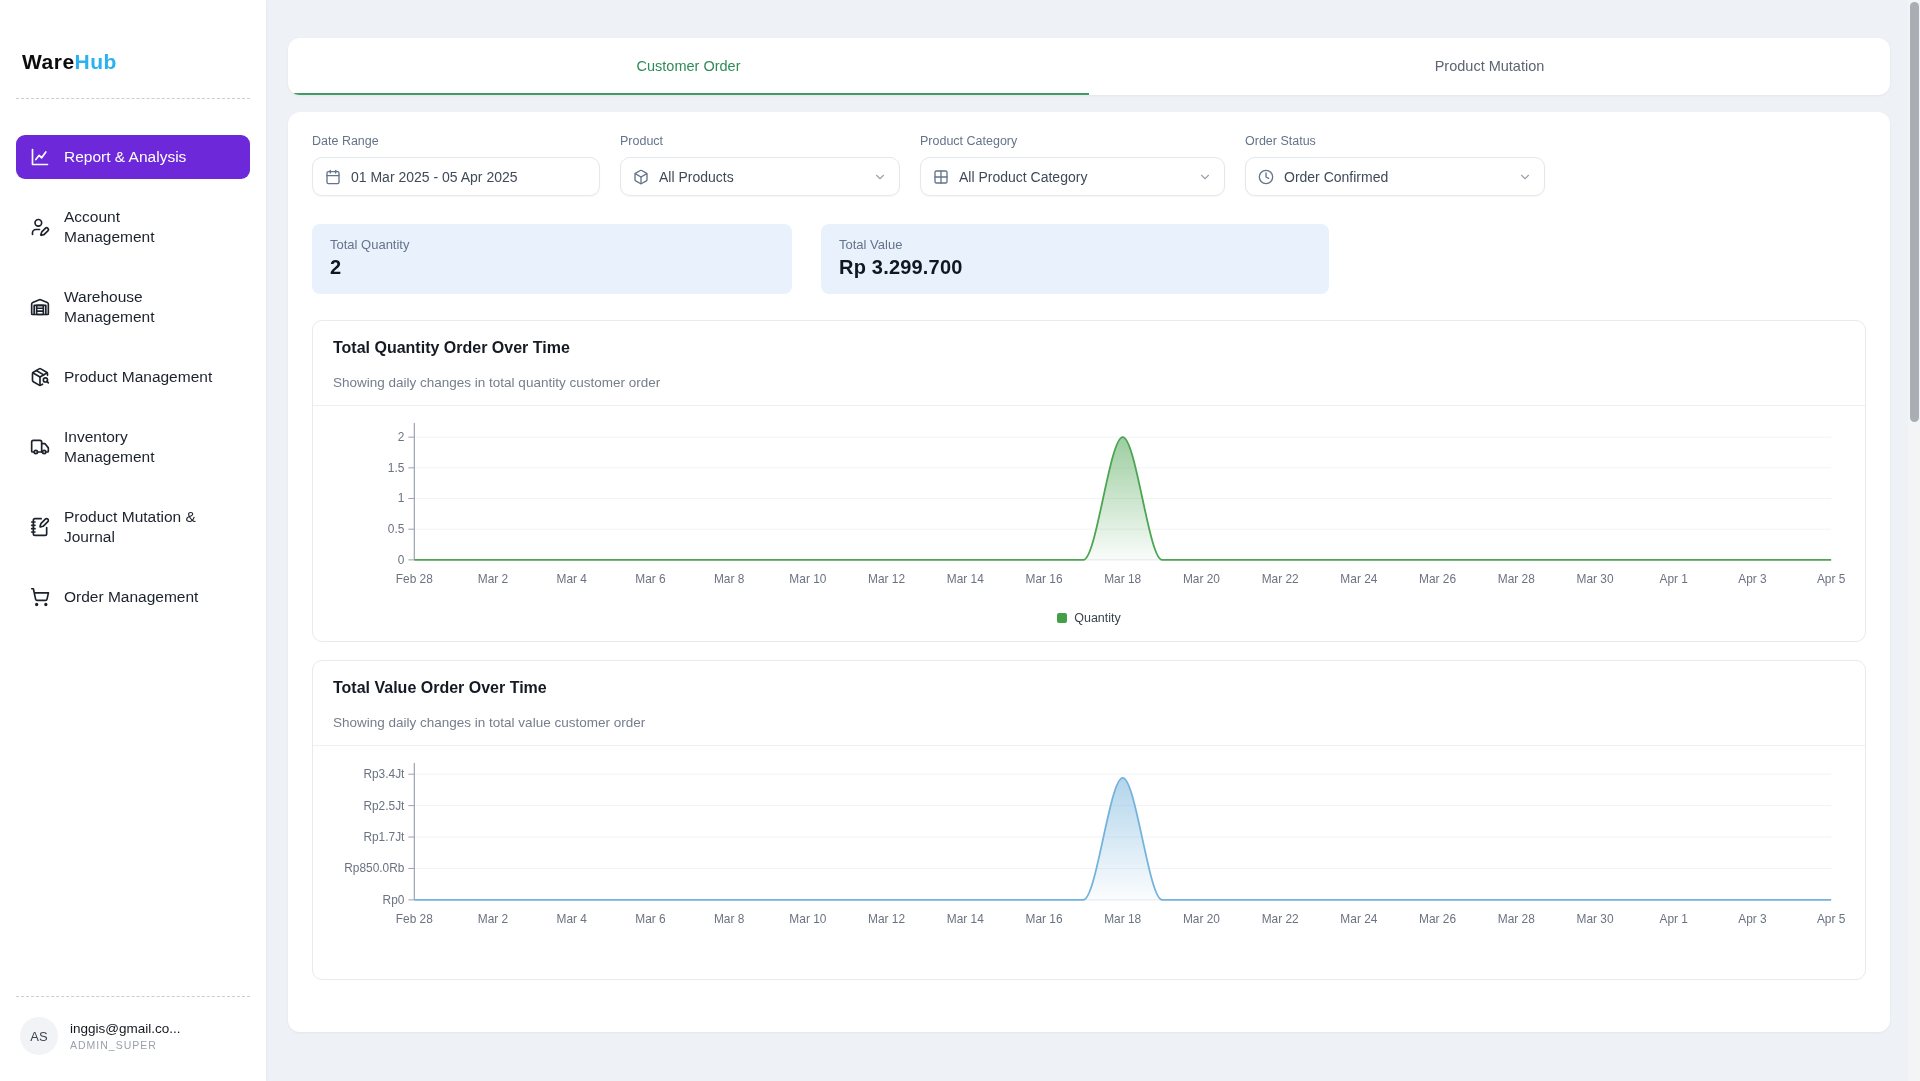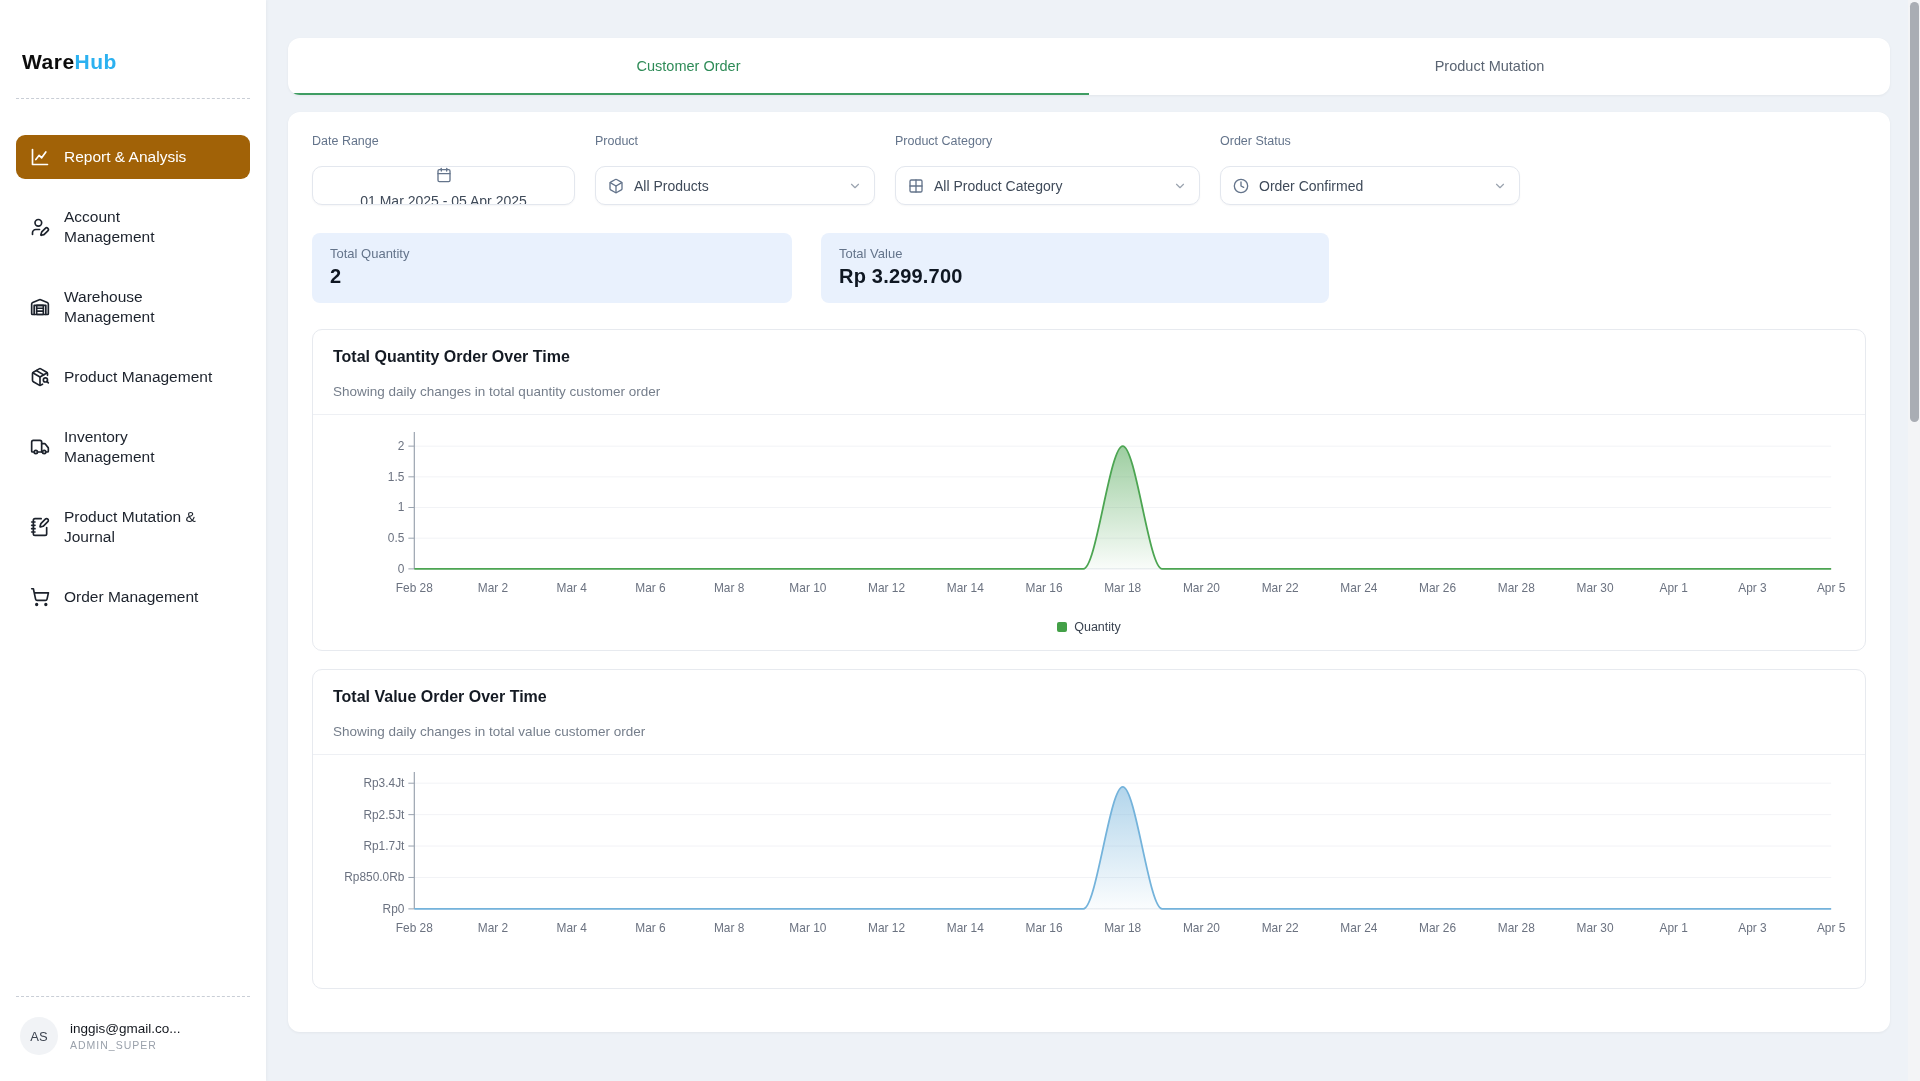--- a/index.html
+++ b/index.html
@@ -7,21 +7,21 @@
   body { font-family:"Liberation Sans", sans-serif; background:#eef2f7; display:flex; }
 
   
   .sidebar { width:266px; min-width:266px; height:1081px; background:#ffffff; display:flex; flex-direction:column; padding:26px 16px 18px 16px; box-shadow:1px 0 3px rgba(0,0,0,.04); z-index:2; }
   .logo { font-size:21px; font-weight:700; letter-spacing:.5px; color:#0c0c0c; padding-left:6px;margin-top:24px; }
   .logo .hub { color:#2bb1f0; }
   .divider-dashed { border-top:1px dashed #c9ced6; margin:24px 0 0 0; }
   .nav { margin-top:36px; display:flex; flex-direction:column; gap:16px; }
   .nav-item { display:flex; align-items:center; gap:14px; padding:12px 12px 12px 14px; border-radius:9px; cursor:pointer; color:#1c222c; }
   .nav-item svg { width:20px; height:20px; flex:none; stroke:#1c222c; }
-  .nav-item.active { background:#a16207; color:#ffffff;align-items:center; }
+  .nav-item.active { background:#6d28d9; color:#ffffff;align-items:center; }
   .nav-item.active svg { stroke:#ffffff; }
   .nav-label { font-size:15.5px; font-weight:500; line-height:20px; white-space:pre-line; }
   .sidebar-bottom { margin-top:auto; }
   .user-row { display:flex; align-items:center; gap:12px; padding:20px 4px 8px 4px; cursor:pointer; }
   .avatar { width:38px; height:38px; border-radius:50%; background:#f1f3f6; color:#3d4450; font-size:13px; font-weight:500; display:flex; align-items:center; justify-content:center; flex:none; }
   .user-email { font-size:13.5px; color:#14181f; max-width:160px; white-space:nowrap; overflow:hidden; }
   .user-role { font-size:10.5px; color:#9aa1ab; letter-spacing:1px; margin-top:3px; }
 
   
   .main { flex:1; padding:0 30px 0 22px; position:relative; }
@@ -32,27 +32,27 @@
   .wh-select .txt { font-size:14px; color:#4b5563; flex:1; }
   .wh-select .chev { width:15px; height:15px; stroke:#9aa3af; }
 
   .tabbar { margin-top:38px; background:#fff; border-radius:12px; box-shadow:0 1px 3px rgba(0,0,0,.05); display:flex; overflow:hidden; }
   .tab { flex:1; height:57px; display:flex; align-items:center; justify-content:center; font-size:14.5px; color:#5b6573; cursor:pointer; border-bottom:2px solid transparent; }
   .tab.active { color:#2e8b57; border-bottom-color:#3f9d63; font-weight:500; }
 
   .content-card { margin-top:17px; background:#fff; border-radius:12px; box-shadow:0 1px 3px rgba(0,0,0,.05); padding:22px 24px 40px 24px; min-height:920px; }
 
   .filters { display:flex; gap:20px; }
-  .filter-group { display:flex; flex-direction:column; gap:18px; }
+  .filter-group { display:flex; flex-direction:column; gap:9px; }
   .filter-label { font-size:12.5px; color:#64748b; }
   .control { display:flex; align-items:center; gap:10px; height:39px; border:1px solid #e3e7ee; border-radius:10px; background:#fff; padding:0 12px; box-shadow:0 1px 2px rgba(16,24,40,.04); cursor:pointer; }
   .control svg { width:16px; height:16px; stroke:#64748b; flex:none; }
   .control .val { font-size:14px; color:#3f4a59; flex:1; white-space:nowrap; overflow:hidden; }
   .control .chev { width:14px; height:14px; stroke:#9aa3af; }
-  .w-date { width:263px;flex-direction:column; } .w-prod { width:280px; } .w-cat { width:305px; } .w-stat { width:300px; }
+  .w-date { width:288px; } .w-prod { width:280px; } .w-cat { width:305px; } .w-stat { width:300px; }
 
   .stats { display:flex; gap:29px; margin-top:28px; }
   .stat-card { background:#e9f1fd; border-radius:8px; padding:13px 18px 15px 18px; }
   .stat-q { width:480px; } .stat-v { width:508px; }
   .stat-label { font-size:13px; color:#64748b; }
   .stat-value { font-size:20px; font-weight:700; color:#0f1722; margin-top:4px; letter-spacing:.2px; }
 
   .chart-card { border:1px solid #e7eaef; border-radius:10px; margin-top:26px; background:#fff; }
   .chart-card + .chart-card { margin-top:18px; }
   .chart-head { padding:18px 20px 15px 20px; border-bottom:1px solid #eef0f4; }

